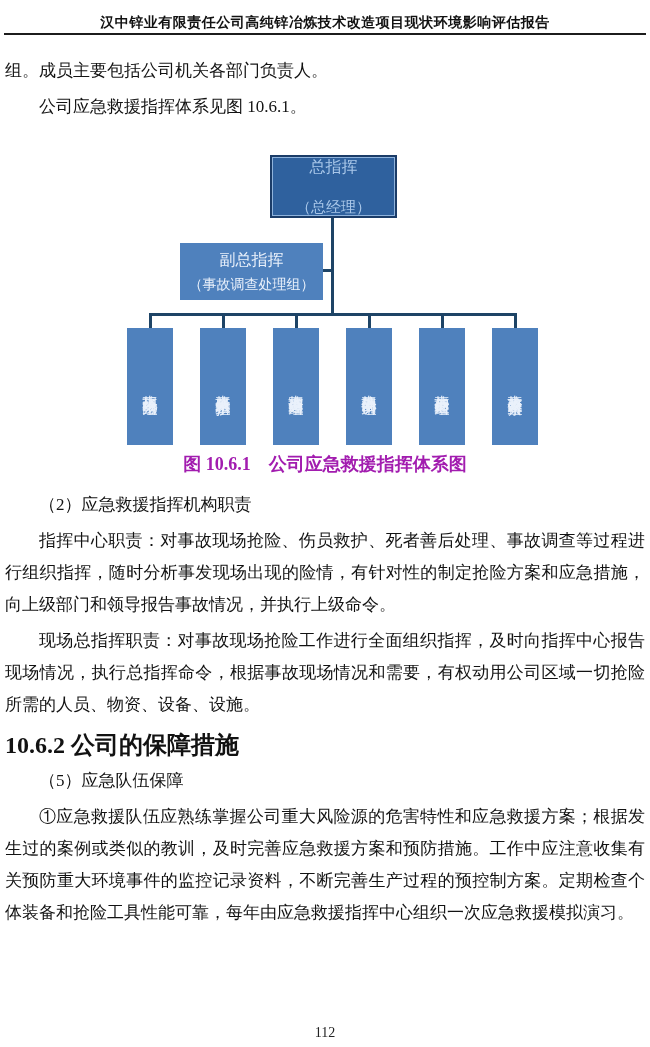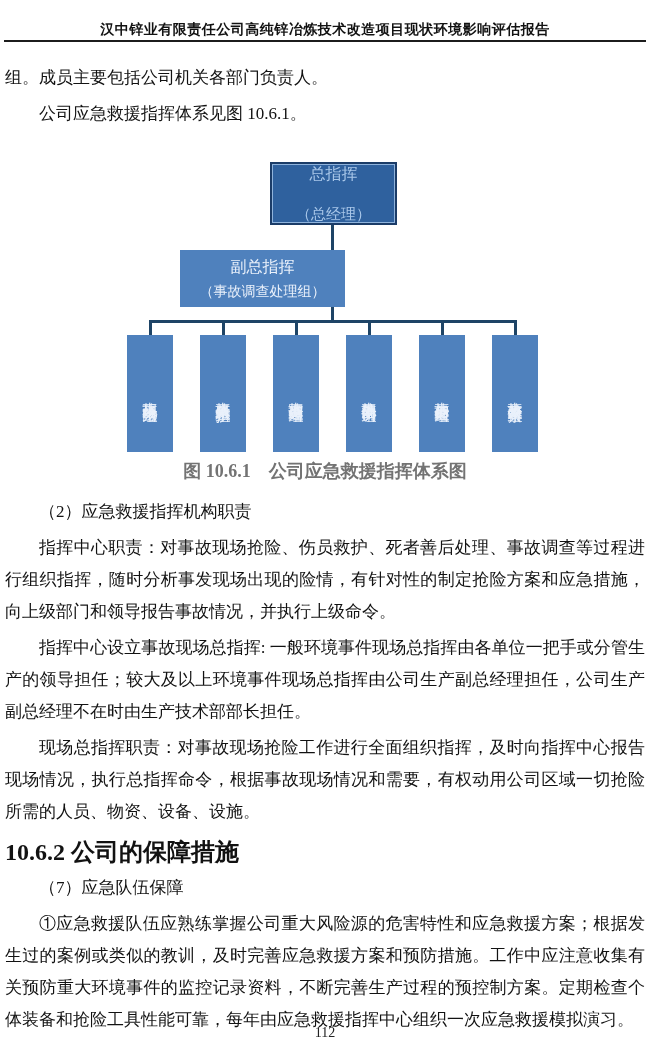--- a/index.html
+++ b/index.html
@@ -2,21 +2,21 @@
 <html style="--commander-fill: #2f619e; --commander-border: #1b3c68; --commander-inner: #8fb3dc; --commander-text: #a9c7e9; --box-fill: #4f81bd; --box-text: #eaf1fb; --line: #1e4466;"><head>
 <meta charset="utf-8">
 <style>
   html,body { margin:0; padding:0; background:#888; }
   .page {
     width:650px; height:1047px; position:relative; margin:0 auto;
     background:#ffffff; color:#121212; overflow:hidden;
     font-family:"Liberation Serif","DejaVu Serif",serif; box-sizing:border-box;
   }
   
-  .hdr { padding-top:20px;font-family:Liberation Serif, serif; }
+  .hdr { padding-top:13px;font-family:Liberation Serif, serif; }
   .hdr-text { text-align:center; font-size:14px; font-weight:600; line-height:19px; letter-spacing:0.5px; }
   .hdr-rule { margin:1px 4px 0 4px; border-bottom:2px solid #1c1c1c; }
   
   .body { padding:20px 5px 0 5px; font-size:17px; line-height:32px; text-align:justify; }
   .body p { margin:0 0 4px 0; text-indent:2em; }
   .body p.noindent { text-indent:0; }
   .sec-h { font-size:24px; font-weight:bold; margin:8px 0 4px 0; line-height:32px; }
   
   .orgchart { position:relative; height:340px; margin:26px 0 0 0; padding:0; }
   .box { position:absolute; box-sizing:border-box; text-align:center; }
@@ -24,42 +24,42 @@
     left:265px; top:6px; width:127px; height:63px;
     background:var(--commander-fill,#2f619e);
     border:2px solid var(--commander-border,#1b3c68);
     box-shadow:inset 0 0 0 1px var(--commander-inner,#8fb3dc);
     color:var(--commander-text,#a9c7e9);
     display:flex; flex-direction:column; align-items:center; justify-content:center;
     font-size:16px; line-height:24px;gap:16px;
   }
   .commander .sub { font-size:15px; }
   .deputy {
-    left:175px; top:94px; width:165px; height:57px;
+    left:175px; top:94px; width:143px; height:57px;
     background:var(--box-fill,#4f81bd); color:var(--box-text,#eaf1fb);
     display:flex; flex-direction:column; align-items:center; justify-content:center;
     font-size:16px; line-height:25px;
   }
   .deputy .sub { font-size:14px; white-space:nowrap; }
   .group {
     top:179px; width:46px; height:117px;
     background:var(--box-fill,#4f81bd); color:var(--box-text,#eaf1fb);
     display:flex; align-items:center; justify-content:center; overflow:hidden;
   }
   .group .vtext { writing-mode:vertical-rl; text-orientation:upright; font-size:15px; letter-spacing:1px; }
   .g1{left:122px}.g2{left:195px}.g3{left:268px}.g4{left:341px}.g5{left:414px}.g6{left:487px}
   .line { position:absolute; background:var(--line,#1e4466); }
   .drop  { left:326px; top:69px;  width:3px;   height:98px; }
   .dlink { left:318px; top:120px; width:11px;  height:3px; }
   .cross { left:144px; top:164px; width:368px; height:3px; }
   .stub  { top:167px; width:3px; height:12px; }
   .s1{left:144px}.s2{left:217px}.s3{left:290px}.s4{left:363px}.s5{left:436px}.s6{left:509px}
   .fig-cap {
     position:absolute; left:0; top:303px; width:100%;
-    text-align:center; font-weight:bold; font-size:18px; line-height:24px; color:#737373;
+    text-align:center; font-weight:bold; font-size:18px; line-height:24px; color:#a21caf;
   }
   
   .ftr { position:absolute; bottom:6px; left:0; right:0; text-align:center; font-size:14px; color:#222; }
 </style>
 </head>
 <body>
 
 <div class="page">
 
   <div class="hdr">
@@ -109,26 +109,25 @@
       </div>
       <div class="box group g6">
         <span class="vtext">事故整改督察组</span>
       </div>
 
       <figcaption class="fig-cap">图 10.6.1　公司应急救援指挥体系图</figcaption>
     </figure>
 
     <p>（2）应急救援指挥机构职责</p>
     <p>指挥中心职责：对事故现场抢险、伤员救护、死者善后处理、事故调查等过程进行组织指挥，随时分析事发现场出现的险情，有针对性的制定抢险方案和应急措施，向上级部门和领导报告事故情况，并执行上级命令。</p>
-    <p>指挥中心设立事故现场总指挥: 一般环境事件现场总指挥由各单位一把手或分管生产的领导担任；较大及以上环境事件现场总指挥由公司生产副总经理担任，公司生产副总经理不在时由生产技术部部长担任。</p>
     <p>现场总指挥职责：对事故现场抢险工作进行全面组织指挥，及时向指挥中心报告现场情况，执行总指挥命令，根据事故现场情况和需要，有权动用公司区域一切抢险所需的人员、物资、设备、设施。</p>
 
     <h3 class="sec-h">10.6.2 公司的保障措施</h3>
 
-    <p>（7）应急队伍保障</p>
+    <p>（5）应急队伍保障</p>
     <p>①应急救援队伍应熟练掌握公司重大风险源的危害特性和应急救援方案；根据发生过的案例或类似的教训，及时完善应急救援方案和预防措施。工作中应注意收集有关预防重大环境事件的监控记录资料，不断完善生产过程的预控制方案。定期检查个体装备和抢险工具性能可靠，每年由应急救援指挥中心组织一次应急救援模拟演习。</p>
   </div>
 
   <div class="ftr">
     <span>112</span>
   </div>
 
 </div>
 
 </body></html>

